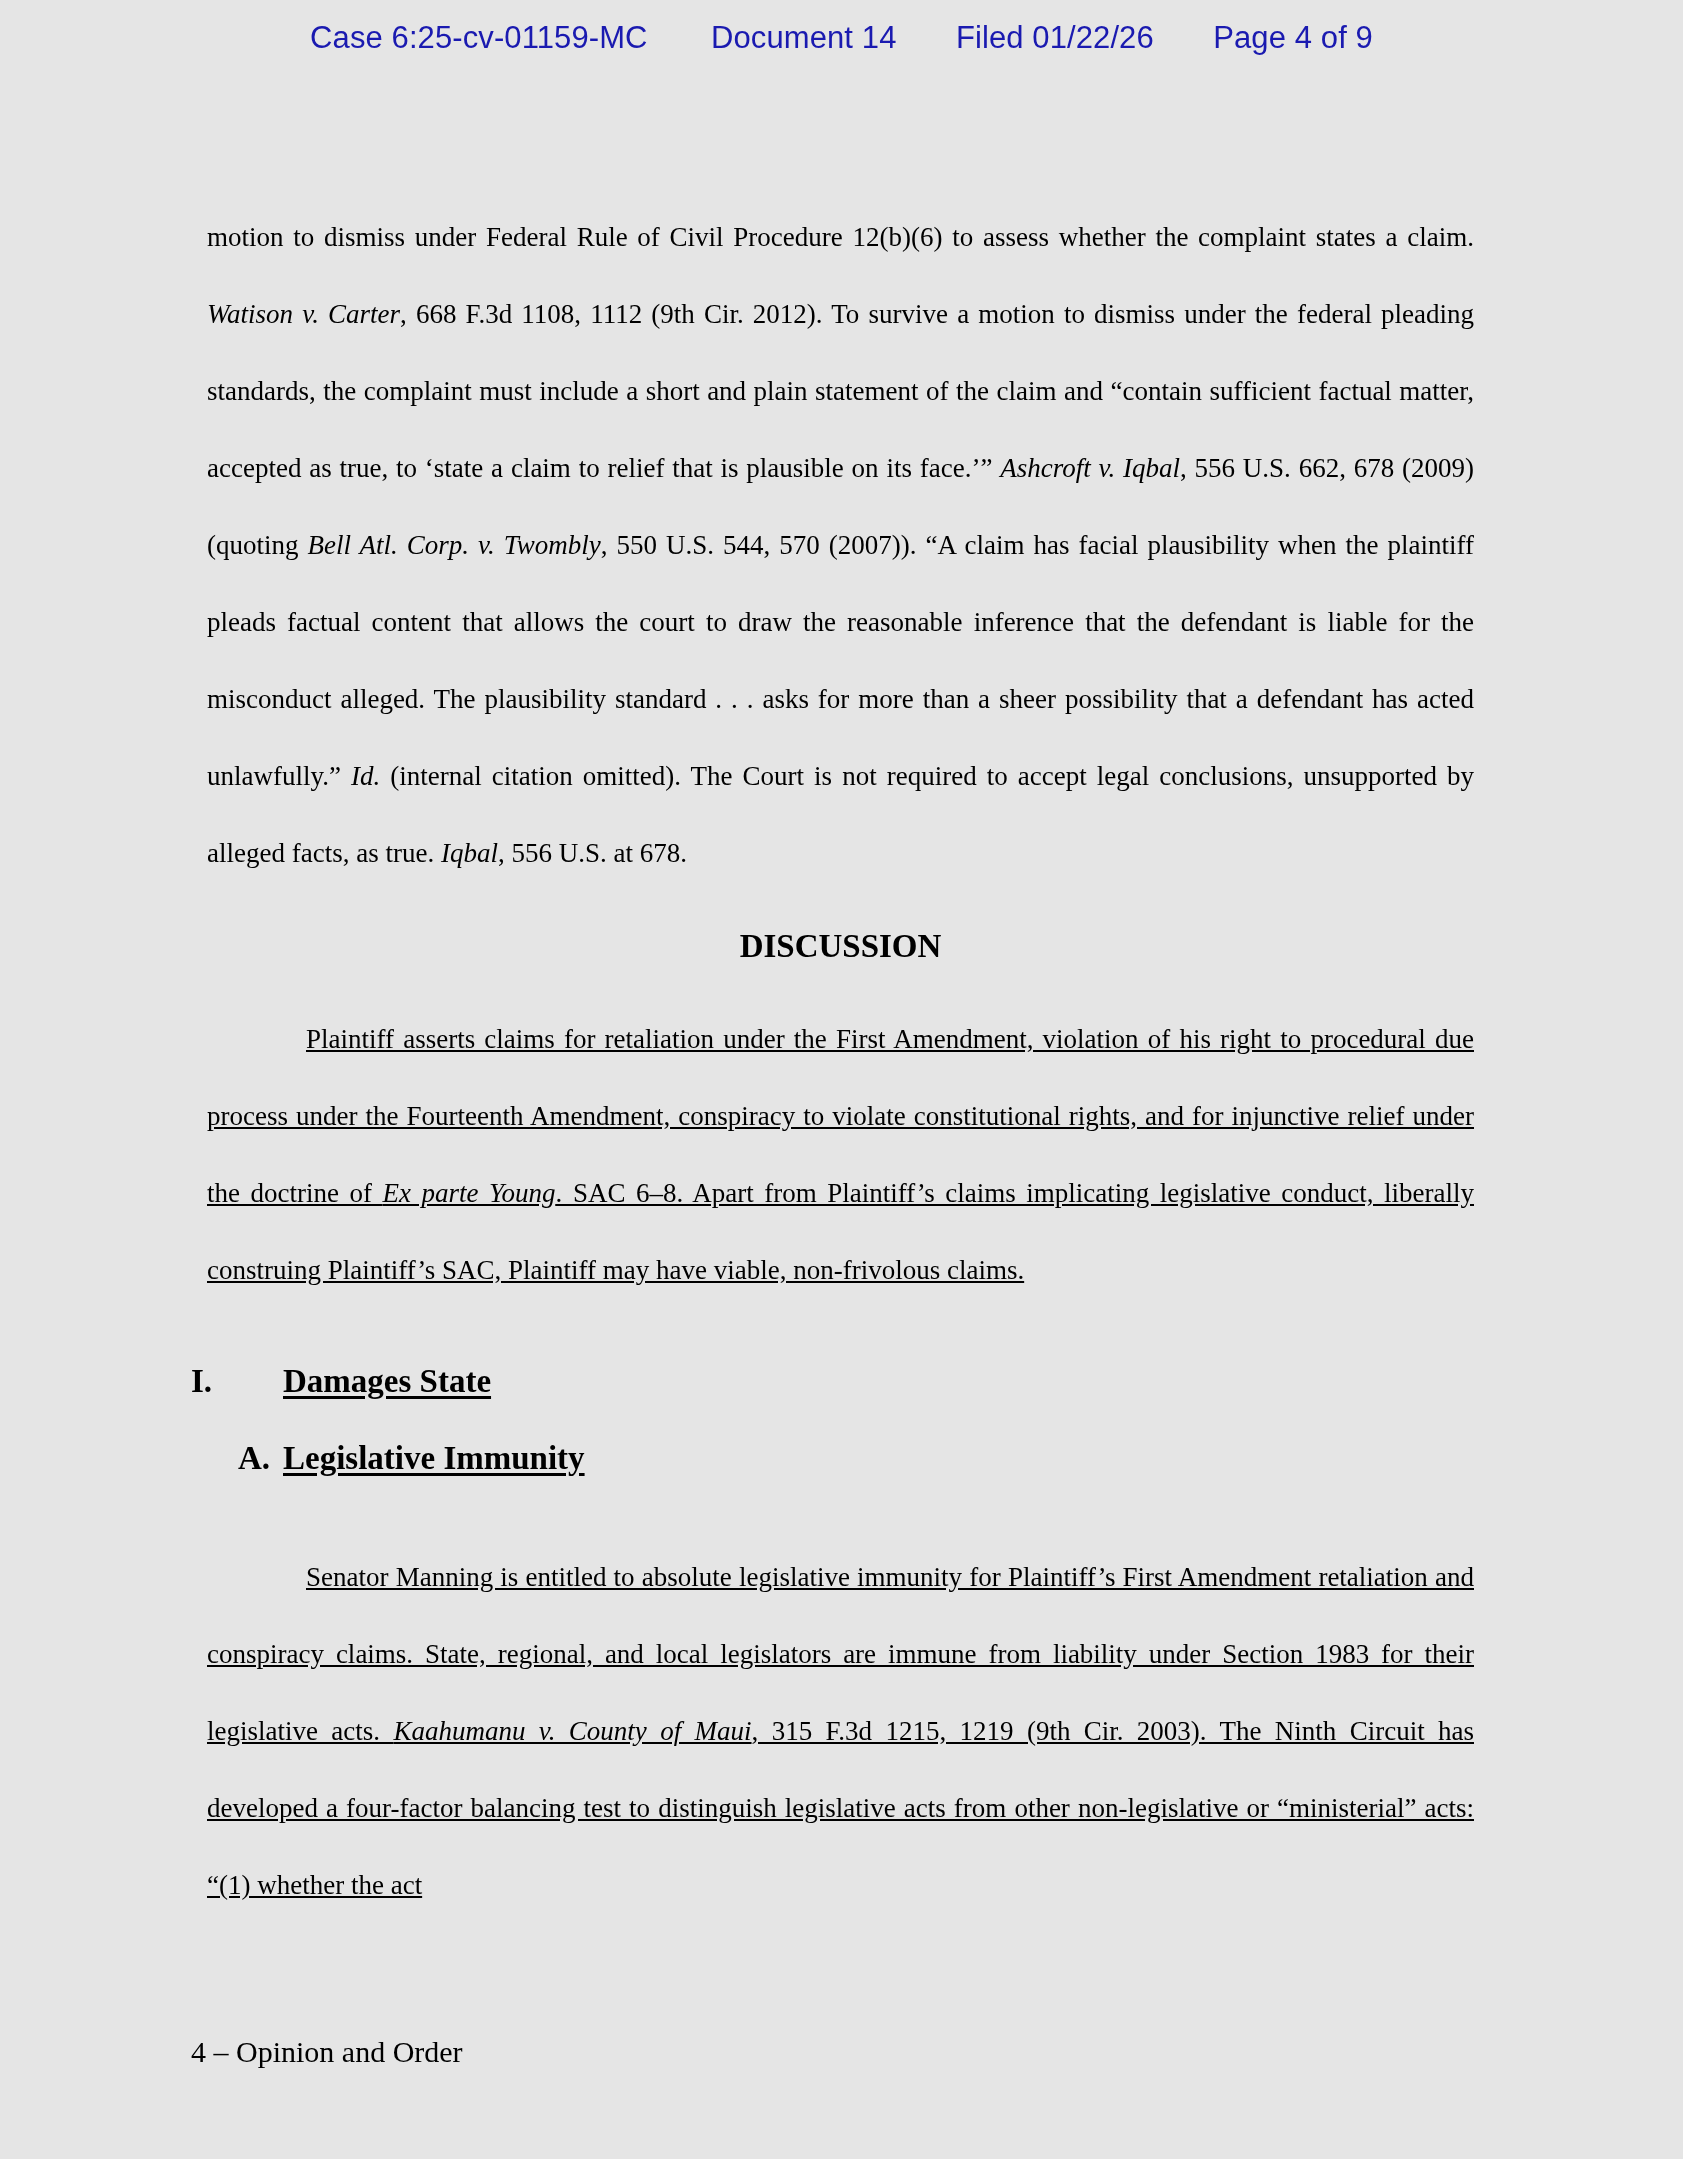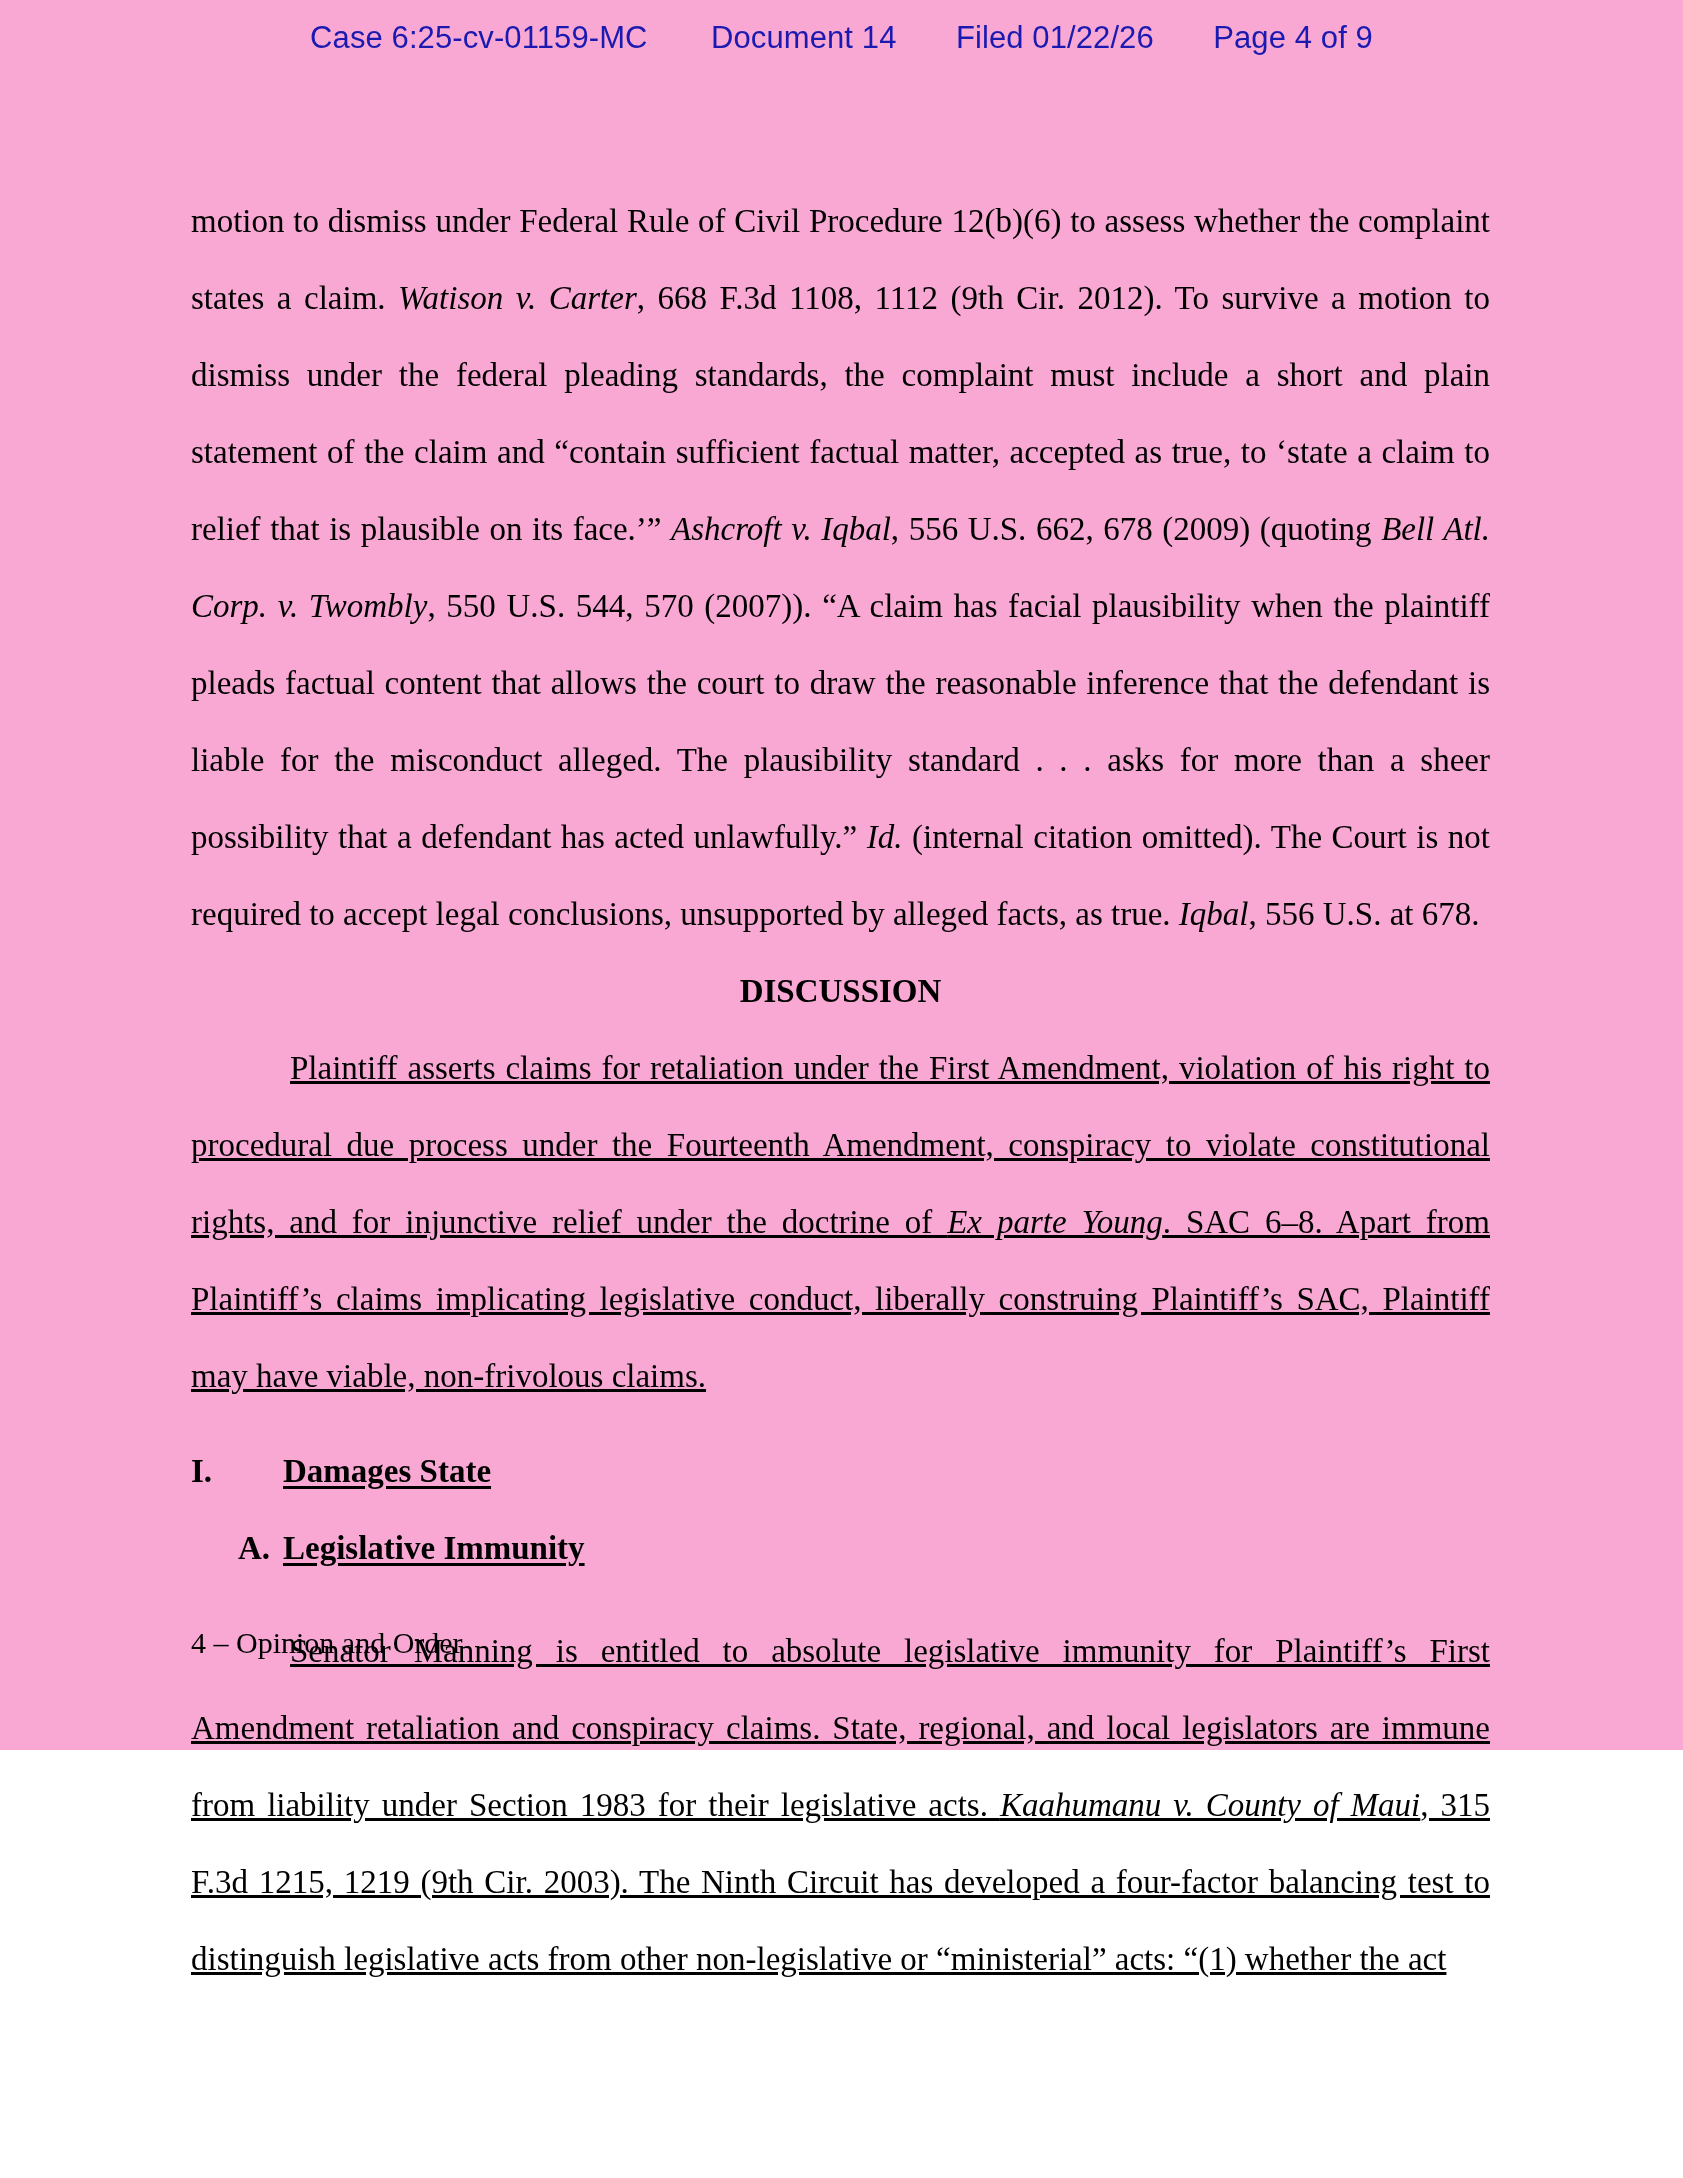--- a/index.html
+++ b/index.html
@@ -13,23 +13,23 @@
     height: 2178px;
     font-family: "Liberation Serif", "DejaVu Serif", serif;
     color: #000000;
     position: relative;
     overflow: hidden;
   }
 
   .page {
     position: relative;
     width: 1683px;
-    height: 1750px;
+    height: 2159px;
     box-sizing: border-box;
-    background: #f9a8d4;
+    background: #e5e5e5;
   }
 
   
   .ecf-header {
     position: absolute;
     top: 20px;
     left: 0;
     width: 1683px;
     text-align: center;
     font-family: "Liberation Sans", "DejaVu Sans", sans-serif;
@@ -45,22 +45,22 @@
 
   
   .body-col {
     position: absolute;
     left: 191px;
     top: 183px;
     width: 1299px;
   }
 
   p.para {
-    margin: 0;
-    font-size: 33px;
+    margin: 16px;
+    font-size: 27px;
     line-height: 77px;
     text-align: justify;
     text-justify: inter-word;
     -webkit-hyphens: none;
     hyphens: none;
   }
   p.para.indent {
     text-indent: 99px;
     text-decoration: underline;
   }

